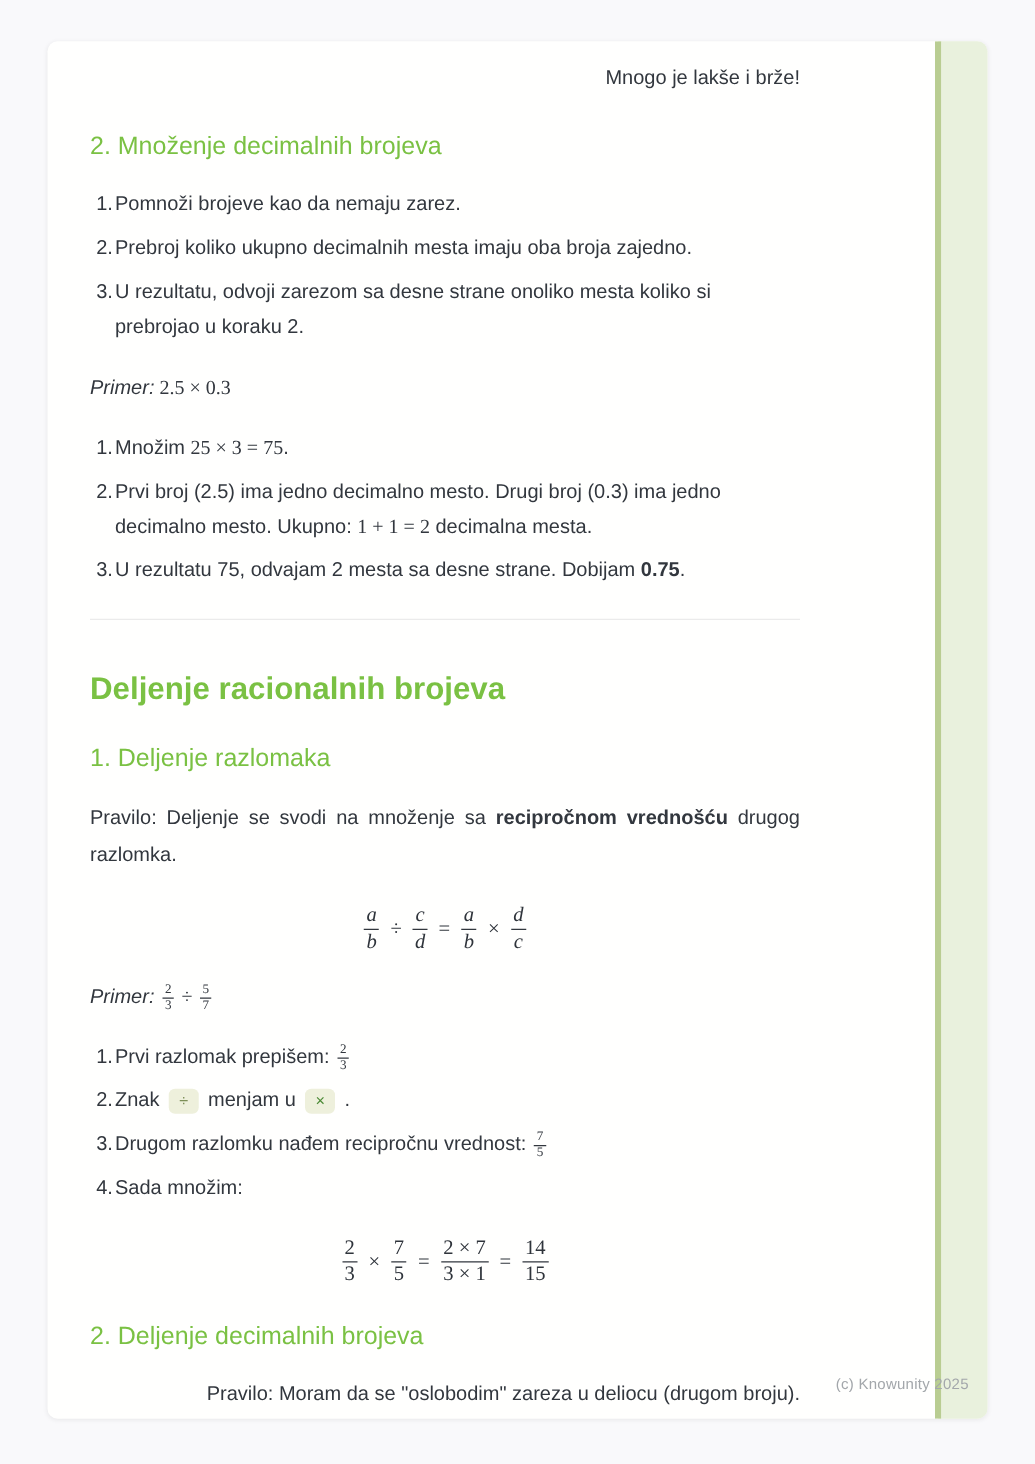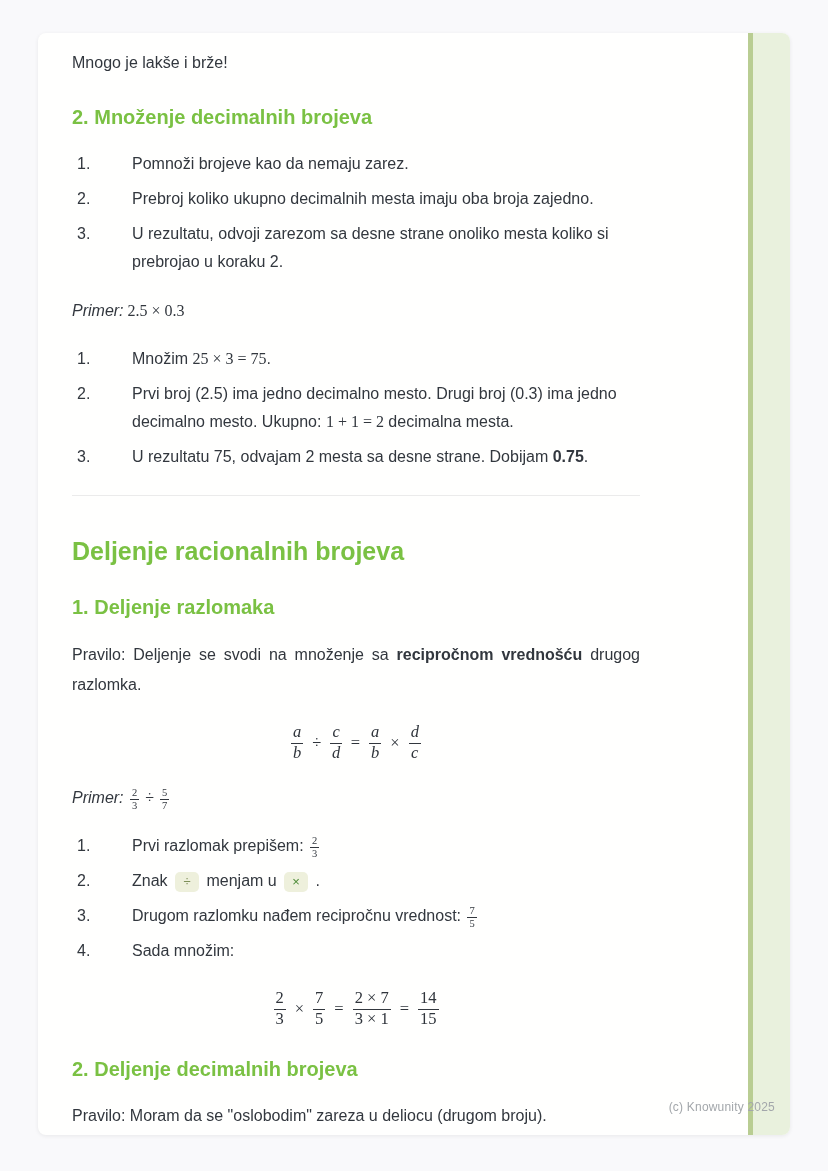--- a/index.html
+++ b/index.html
@@ -12,29 +12,29 @@
   .stripe {
     position:absolute; top:0; right:0; width:42px; height:100%;
     background:#e9f1dd; border-left:5px solid #b9cd92;
     border-radius:0 8px 8px 0;
   }
   .content {
     position:relative; padding:16px 0 0 34px; width:636px;
     color:#32373e; font-size:16px; line-height:1.75;
   }
   .content > * { width:568px; }
-  p.para { margin-top:20px; }
+  p.para { margin-top:20px;text-align:right; }
   p.para.justify { text-align:justify; line-height:1.85; }
   p.intro { margin-top:0; }
   h1.doc-h1 { margin-top:40px; font-size:25px; line-height:1.25; color:#7ac143; font-weight:bold; }
-  h2.doc-h2 { margin-top:27px; font-size:20px; line-height:1.3; color:#7ac143; font-weight:bold; }
+  h2.doc-h2 { margin-top:27px; font-size:20px; line-height:1.3; color:#7ac143; font-weight:normal; }
   ol.doc-ol { margin-top:20px; list-style:none; }
   ol.doc-ol li { display:flex; margin-bottom:7px; }
   ol.doc-ol .marker { flex:0 0 20px; text-align:left; padding-left:5px; }
-  ol.doc-ol .li-body { flex:1 1 auto;margin-left:40px; }
+  ol.doc-ol .li-body { flex:1 1 auto; }
   p.example { margin-top:21px; }
   .em-it { font-style:italic; }
   .math { font-family:Liberation Serif, serif; }
   b.bld { font-weight:bold; }
   .frac {
     display:inline-flex; flex-direction:column; text-align:center;
     font-family:"Liberation Serif","DejaVu Serif",serif;
     line-height:1.1; vertical-align:middle; margin:0 2px; font-size:10.5px;
   }
   .frac .fnum { border-bottom:1px solid #32373e; padding:0 2px 0.5px; }

